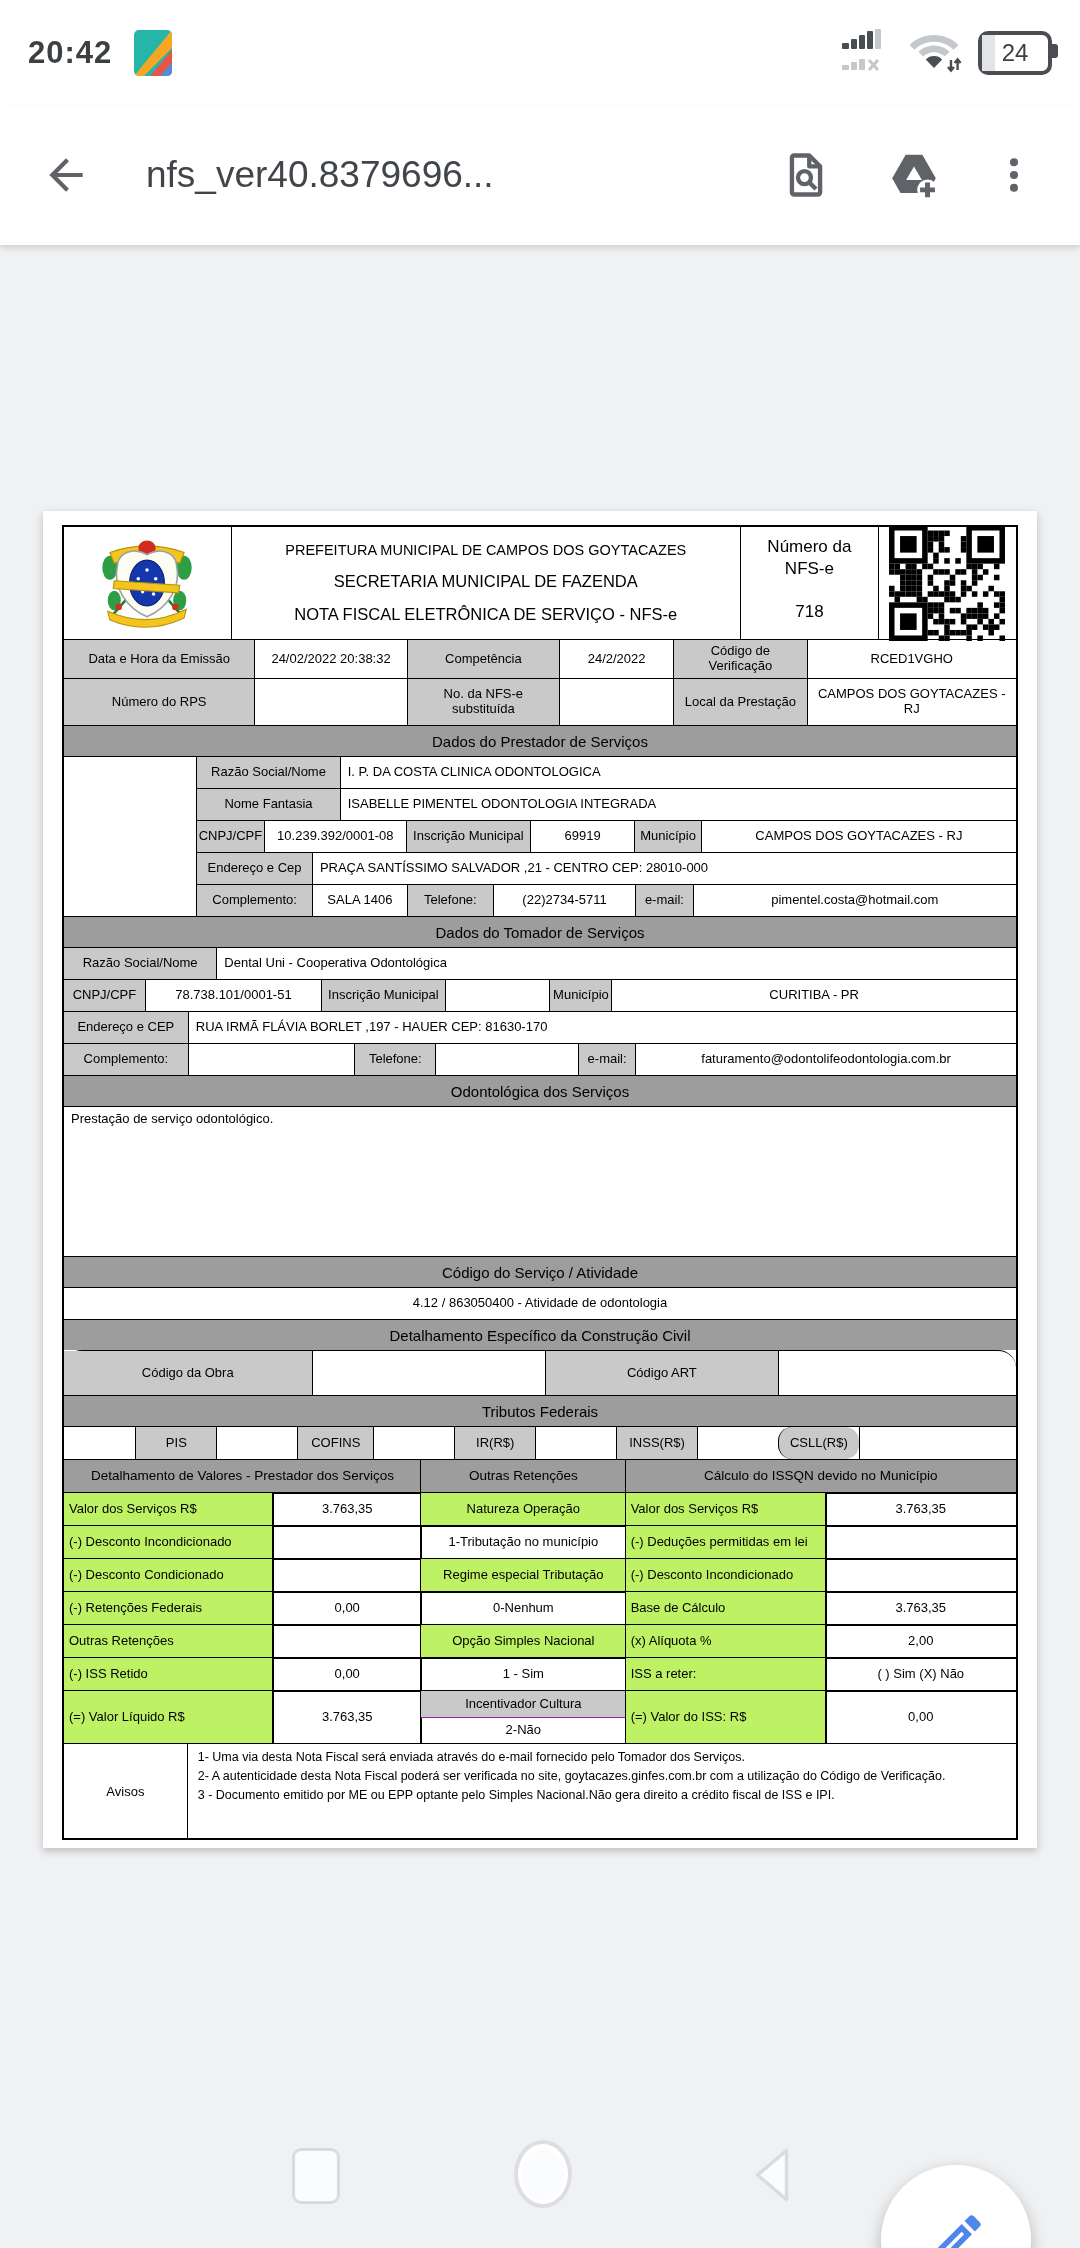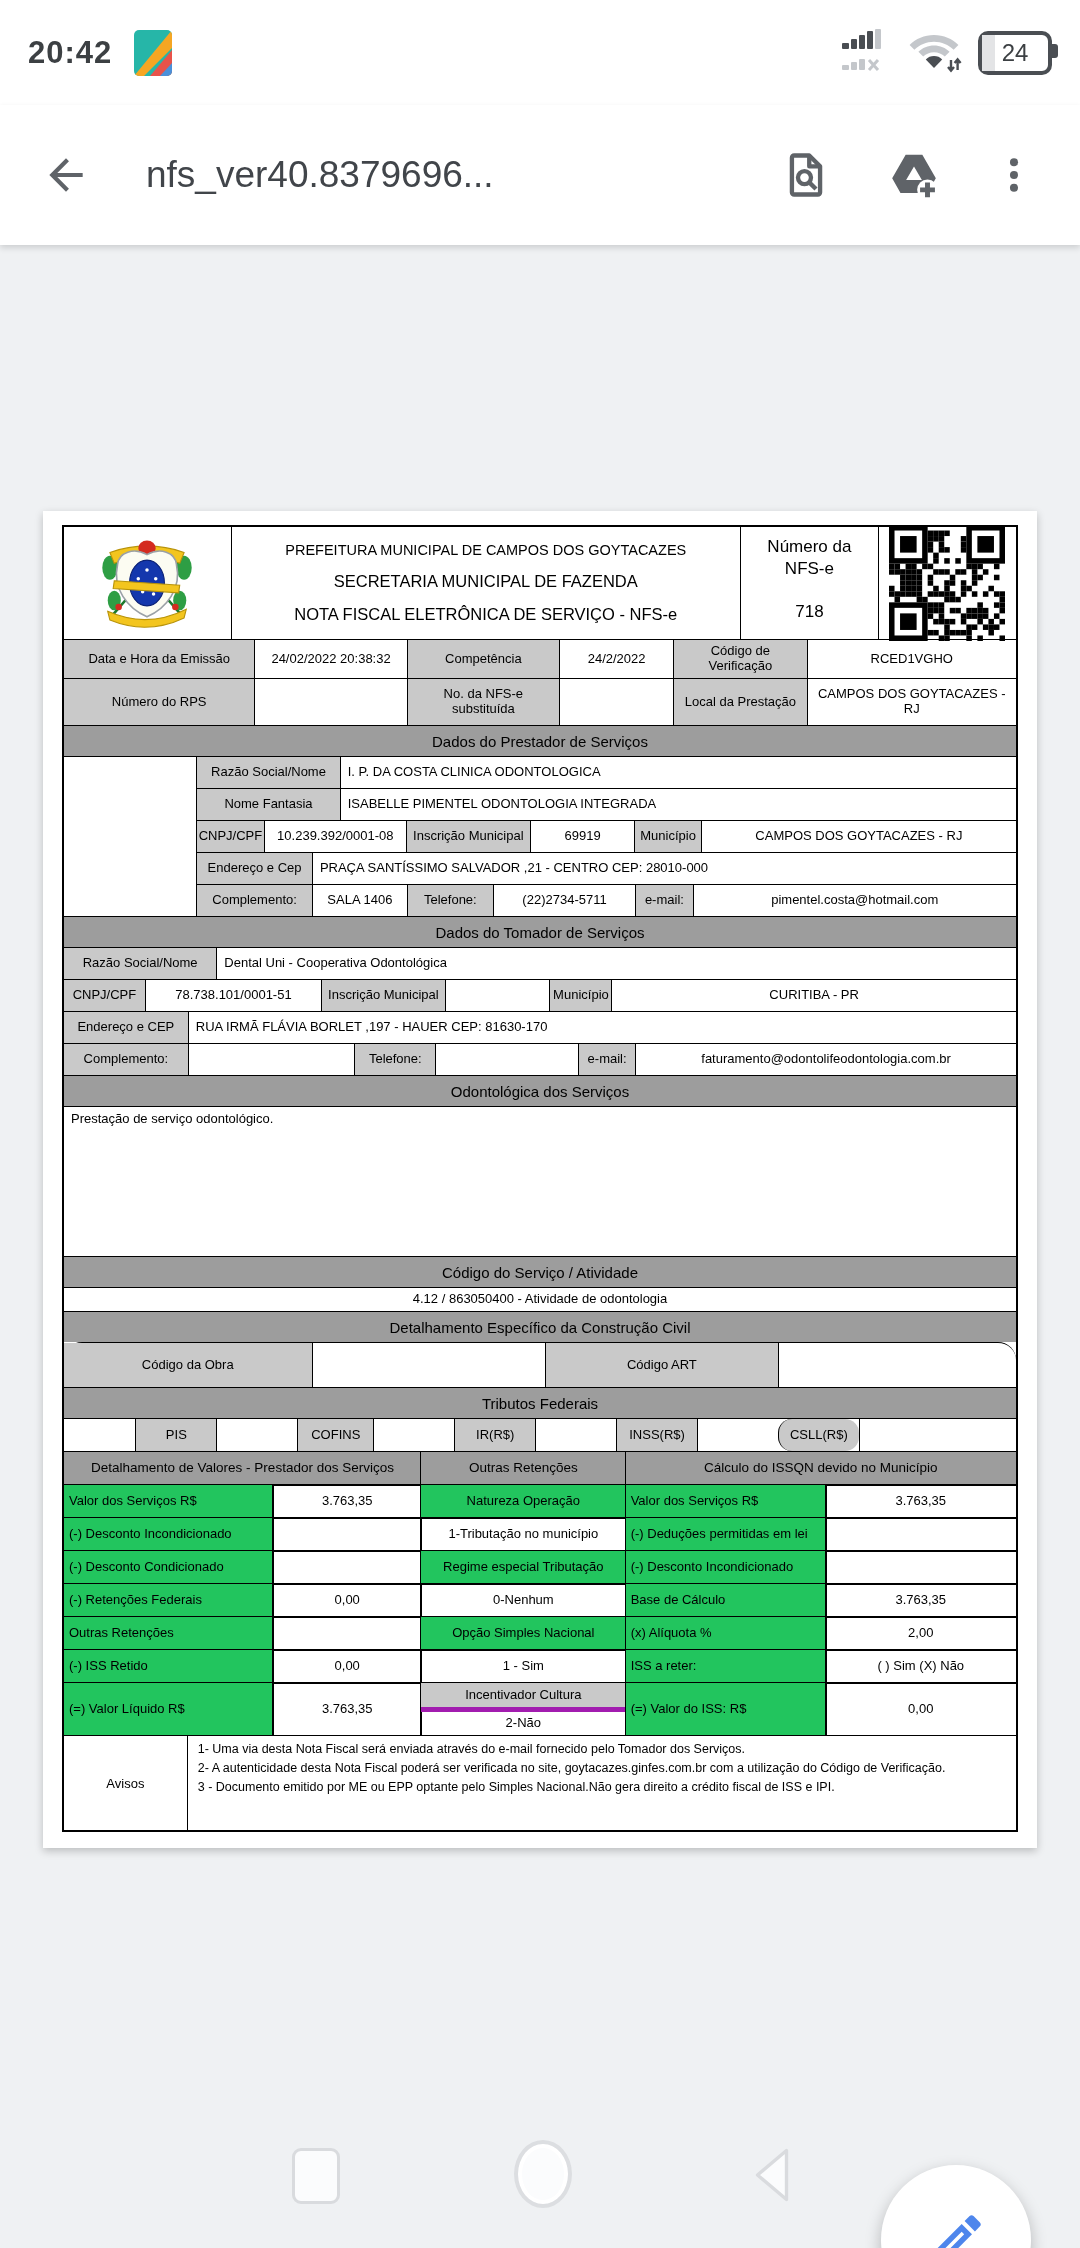--- a/index.html
+++ b/index.html
@@ -51,24 +51,24 @@
   .nfse-cell{display:flex;flex-direction:column;align-items:center;justify-content:flex-start;
              padding-top:10px;gap:2px;font-size:17px;}
   .nfse-num{margin-top:22px;}
   
   .vg{display:grid;grid-template-columns:22% 15.5% 21.5% 21% 20%;
       grid-template-rows:33px repeat(6,33px) 52px;}
   .vc{outline:1px solid #000;display:flex;align-items:center;justify-content:center;
       font-size:13px;box-sizing:border-box;padding:0 5px;text-align:center;line-height:1.1;}
   .vh{background:#9d9d9d;font-size:13.5px;}
   .vh1{grid-column:1/3;}.vh3{grid-column:4/6;}
-  .vlab{background:#22c55e;justify-content:flex-start;text-align:center;}
+  .vlab{background:#bef264;justify-content:flex-start;text-align:center;}
   .vstack{flex-direction:column;padding:0;align-items:stretch;}
   .vstack>div{flex:1;display:flex;align-items:center;justify-content:center;}
-  .vstack>div:first-child{background:#c9c9c9;border-bottom:5px solid #a21caf;}
+  .vstack>div:first-child{background:#c9c9c9;border-bottom:1px solid #a21caf;}
   
   .avisos{display:flex;height:94px;}
   .av-label{width:13%;border-right:1px solid #000;display:flex;align-items:center;justify-content:center;box-sizing:border-box;}
   .av-body{flex:1;padding:4px 10px;font-size:12.5px;line-height:1.5;box-sizing:border-box;}
   
   .discr{height:150px;padding:4px 7px;box-sizing:border-box;font-size:13px;}
   
   .fab{position:absolute;left:881px;top:1920px;width:150px;height:150px;border-radius:50%;
        background:#fff;border:none;box-shadow:0 6px 16px rgba(0,0,0,0.25);cursor:pointer;
        display:flex;align-items:center;justify-content:center;}
@@ -443,21 +443,21 @@
             <div class="tc" style="width:15%;"></div>
             <div class="tc lab" style="width:6%;">e-mail:</div>
             <div class="tc" style="width:40%;">faturamento@odontolifeodontologia.com.br</div>
           </div>
         </div>
 
         <div class="bar">Odontológica dos Serviços</div>
         <div class="discr">Prestação de serviço odontológico.</div>
 
         <div class="bar">Código do Serviço / Atividade</div>
-        <div class="tc" style="height:24px;">4.12 / 863050400 - Atividade de odontologia</div>
+        <div class="tc" style="height:32px;">4.12 / 863050400 - Atividade de odontologia</div>
 
         <div class="bar">Detalhamento Específico da Construção Civil</div>
         <div class="trow" style="height:44px;border-radius:18px;">
           <div class="tc lab" style="width:26%;">Código da Obra</div>
           <div class="tc" style="width:24.5%;"></div>
           <div class="tc lab" style="width:24.5%;">Código ART</div>
           <div class="tc" style="width:25%;"></div>
         </div>
 
         <div class="bar">Tributos Federais</div>

